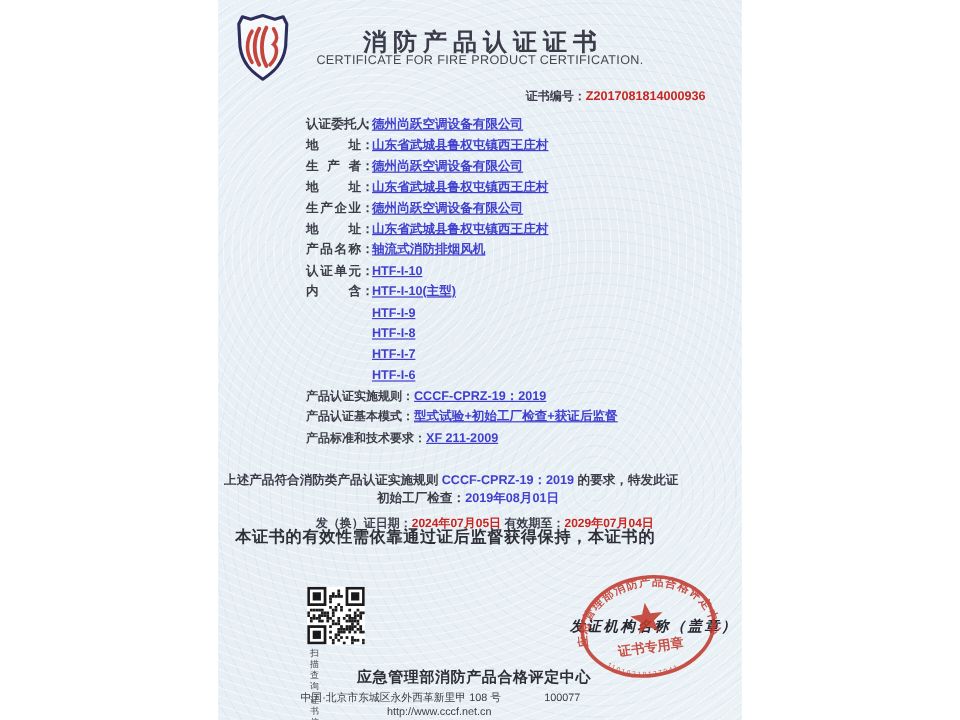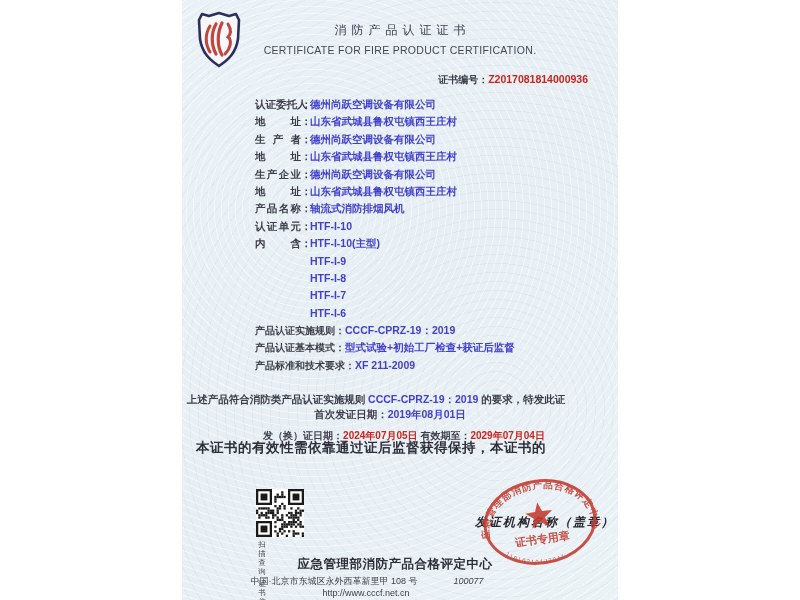--- a/index.html
+++ b/index.html
@@ -14,40 +14,40 @@
     background-color:#e9f0f6;
     background-image:
       repeating-radial-gradient(circle at 30% 35%, rgba(255,255,255,.45) 0 1px, rgba(255,255,255,0) 1px 7px),
       repeating-radial-gradient(circle at 72% 68%, rgba(176,199,214,.16) 0 1px, rgba(176,199,214,0) 1px 9px),
       linear-gradient(135deg, #eaf2f7 0%, #e7eff5 50%, #ebf2f6 100%);
   }
   
   .logo { position:absolute; left:13px; top:11px; width:48px; height:58px; }
   .title {
     position:absolute; left:0; right:0; top:22px; text-align:center;
-    font-size:12px; font-weight:normal; color:#3b3b4a;
+    font-size:20px; font-weight:bold; color:#3b3b4a;
     letter-spacing:5px; padding-left:5px;
   }
   .subtitle {
     position:absolute; left:0; right:0; top:44px; text-align:center;
     font-size:10.5px; color:#474752; letter-spacing:.3px;
   }
   .cert-no { position:absolute; right:30px; top:73px; font-size:10px; white-space:nowrap; }
   .cert-no .lbl { color:#3d3d49; font-weight:600;text-align:center; }
   .cert-no .num { color:#c8251e; font-weight:bold; font-size:10.5px; }
   
   .fields { position:absolute; left:73px; top:96px; right:8px; }
   .frow { height:17.4px; line-height:17.4px; font-size:10.5px; white-space:nowrap; }
   .f-label {
     display:inline-block; width:46px; color:#3d3d49; font-weight:600;
     text-align:justify; text-align-last:justify; vertical-align:top;
   }
   .f-label.wide { width:auto; text-align:left; text-align-last:auto; font-size:10px; }
   .f-colon { display:inline-block; width:9px; color:#3d3d49; font-weight:600; }
-  .f-value { color:#4040cd; font-weight:600; }
+  .f-value { color:#4040cd; font-weight:600;text-decoration:underline; }
   .frow.model { padding-left:55px; }
   
   .cline { position:absolute; left:0; width:436px; text-align:center; white-space:nowrap; font-size:10.5px; }
   .decl { top:393px; transform:translateX(-24px); color:#3d3d49; font-weight:600; }
   .decl .code { color:#4040cd; }
   .first-issue { top:408px; transform:translateX(-10px); color:#3d3d49; font-weight:600; }
   .first-issue .val { color:#4040cd; }
   .reissue { top:429px; transform:translateX(4px); color:#3d3d49; font-weight:600; font-size:10px; }
   .reissue .red { color:#c8251e; }
   .stmt1 { top:439px; transform:translateX(-29px); font-size:13.5px; font-weight:bold; color:#2f2f3a; letter-spacing:.5px; }
@@ -61,21 +61,21 @@
     position:absolute; left:293px; top:514px; white-space:nowrap;
     font-family:"Liberation Serif","DejaVu Serif",serif; font-style:italic;
     font-size:12px; font-weight:bold; color:#26262e; letter-spacing:2px;
   }
   .seal { position:absolute; left:283px; top:462px; width:150px; height:120px; opacity:.88; }
   
   .footer-org { position:absolute; left:0; width:436px; top:556px; text-align:center; transform:translateX(-5px);
     font-size:12.5px; font-weight:bold; color:#2e2e38; letter-spacing:.5px; }
   .footer-addr { position:absolute; left:0; width:436px; top:575px; text-align:center; transform:translateX(-33px);
     font-size:9px; color:#3c3c46; }
-  .footer-addr .zip { margin-left:36px;font-style:italic; }
+  .footer-addr .zip { margin-left:36px; }
   .footer-url { position:absolute; left:0; width:436px; top:588px; text-align:center; transform:translateX(-34px);
     font-size:9px; color:#3c3c46; }
 </style>
 </head>
 <body>
 
 <div class="certificate">
 
   <svg class="logo" viewBox="0 0 48 58">
     <path d="M24 2 L34 5 L41 3 L44 9 L43 28 C41 42 33 49 24 55 C15 49 7 42 5 28 L4 9 L7 3 L14 5 Z" fill="rgba(255,255,255,.55)" stroke="#2e2e5e" stroke-width="2.6" stroke-linejoin="round"></path>
@@ -107,21 +107,21 @@
     <div class="frow model"><span class="f-value">HTF-I-6</span></div>
     <div class="frow"><span class="f-label wide">产品认证实施规则：</span><span class="f-value">CCCF-CPRZ-19：2019</span></div>
     <div class="frow"><span class="f-label wide">产品认证基本模式：</span><span class="f-value">型式试验+初始工厂检查+获证后监督</span></div>
     <div class="frow"><span class="f-label wide">产品标准和技术要求：</span><span class="f-value">XF 211-2009</span></div>
   </div>
 
   <div class="cline decl">
     <span>上述产品符合消防类产品认证实施规则 </span><span class="code">CCCF-CPRZ-19：2019</span><span> 的要求，特发此证</span>
   </div>
   <div class="cline first-issue">
-    <span>首次发证日期：</span><span class="val">2019年08月01日</span>
+    <span>初始工厂检查：</span><span class="val">2019年08月01日</span>
   </div>
   <div class="cline reissue">
     <span>发（换）证日期：</span><span class="red">2024年07月05日</span><span> 有效期至：</span><span class="red">2029年07月04日</span>
   </div>
   <div class="cline stmt1">本证书的有效性需依靠通过证后监督获得保持，本证书的</div>
 
   <div class="qr-block">
     <svg id="qr-svg" viewBox="0 0 21 21">
         <rect x="0" y="0" width="21" height="21" fill="#fff"></rect>
         <rect x="11" y="1" width="1" height="1" fill="#1a1a1a"></rect>

